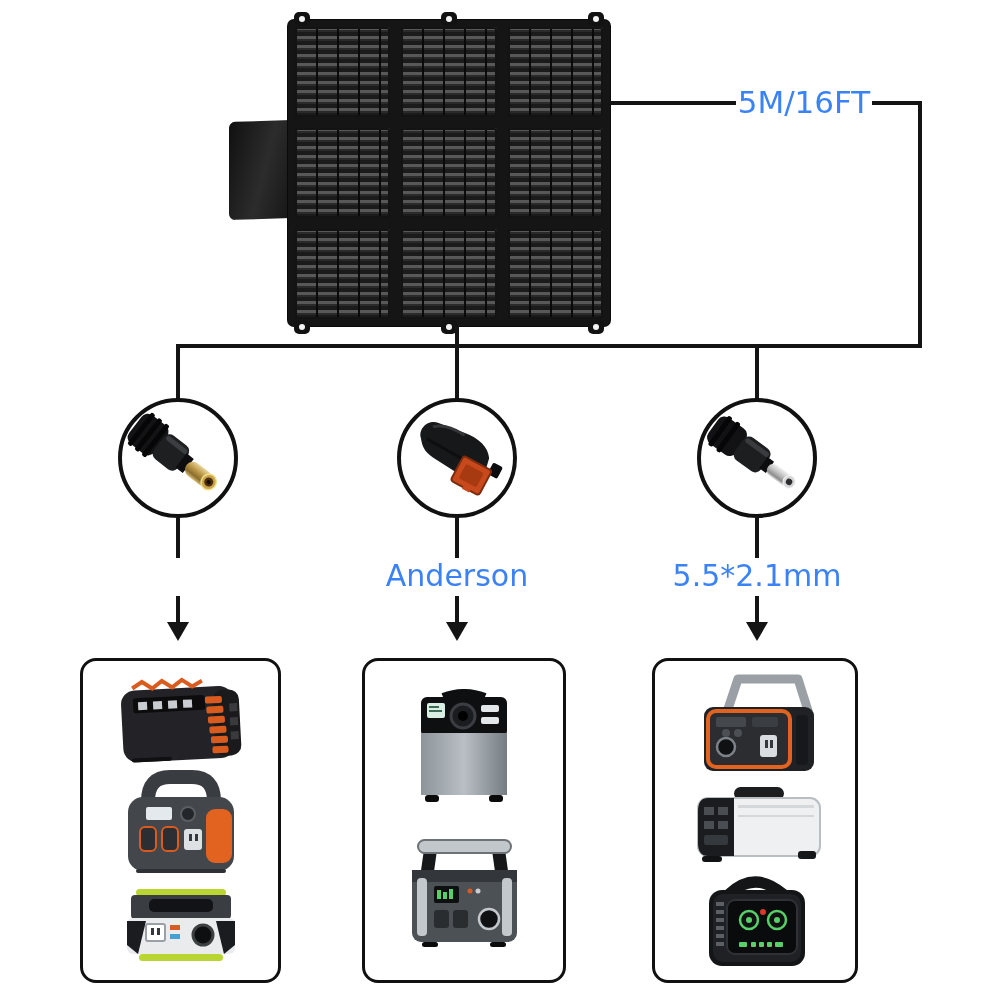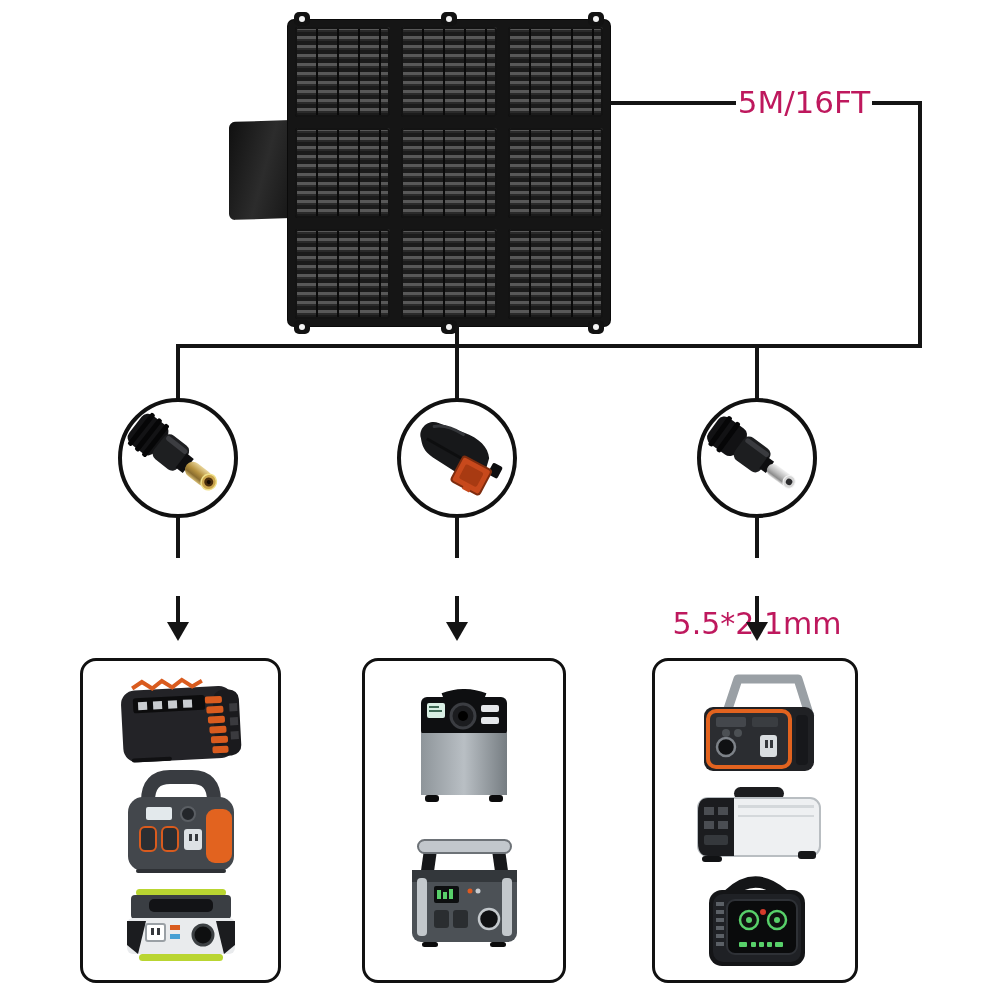--- a/index.html
+++ b/index.html
@@ -21,21 +21,21 @@
   .grommet::after{content:"";position:absolute;left:5px;top:4px;width:6px;height:6px;
                   border-radius:50%;background:#f4f4f4;}
   .g-t{top:-8px;} .g-b{bottom:-8px;}
   .g-l{left:6px;} .g-c{left:calc(50% - 8px);} .g-r{right:6px;}
   .flap{left:229px;top:121px;width:62px;height:98px;border-radius:6px 0 0 6px;
         background:linear-gradient(105deg,#101010,#2c2c2c 55%,#161616);
         transform:skewY(-2deg);}
 
   
   .ln{background:#141414;}
-  .green-label{color:#be185d;font-size:30px;line-height:34px;text-align:center;white-space:nowrap;}
+  .green-label{color:#3b82f6;font-size:30px;line-height:34px;text-align:center;white-space:nowrap;}
   .len-label{left:730px;top:85px;width:148px;font-size:31px;}
   .circle{width:120px;height:120px;border:4px solid #111;border-radius:50%;background:#fff;
           box-sizing:border-box;display:flex;align-items:center;justify-content:center;}
   .arrow-head{width:0;height:0;border-left:11px solid transparent;border-right:11px solid transparent;
               border-top:19px solid #141414;}
 
   
   .pbox{border:3px solid #111;border-radius:16px;background:#fff;box-sizing:border-box;
         display:flex;flex-direction:column;align-items:center;justify-content:space-evenly;
         padding:6px 4px;}
@@ -139,21 +139,22 @@
         <ellipse cx="96" cy="56.5" rx="6" ry="6.5" fill="#d6d6d6" stroke="#f5f5f5" stroke-width="1"></ellipse>
         <circle cx="96" cy="56.5" r="3.2" fill="#2c2c2e"></circle>
       </g>
     </svg>
   </div>
 
   <div class="abs ln" style="left:176px;top:516px;width:4px;height:42px;"></div>
   <div class="abs ln" style="left:455px;top:516px;width:4px;height:42px;"></div>
   <div class="abs ln" style="left:755px;top:516px;width:4px;height:42px;"></div>
 
-  <div class="abs green-label" style="left:667px;top:559px;width:180px;margin-top:48px;">5.5*2.1mm</div>
+  <div class="abs green-label" style="left:367px;top:559px;width:180px;">Anderson</div>
+  <div class="abs green-label" style="left:667px;top:559px;width:180px;">5.5*2.1mm</div>
 
   <div class="abs ln" style="left:176px;top:596px;width:4px;height:26px;"></div>
   <div class="abs arrow-head" style="left:167px;top:622px;"></div>
   <div class="abs ln" style="left:455px;top:596px;width:4px;height:26px;"></div>
   <div class="abs arrow-head" style="left:446px;top:622px;"></div>
   <div class="abs ln" style="left:755px;top:596px;width:4px;height:26px;"></div>
   <div class="abs arrow-head" style="left:746px;top:622px;"></div>
 
   <div class="abs pbox" style="left:80px;top:658px;width:201px;height:325px;">
 

